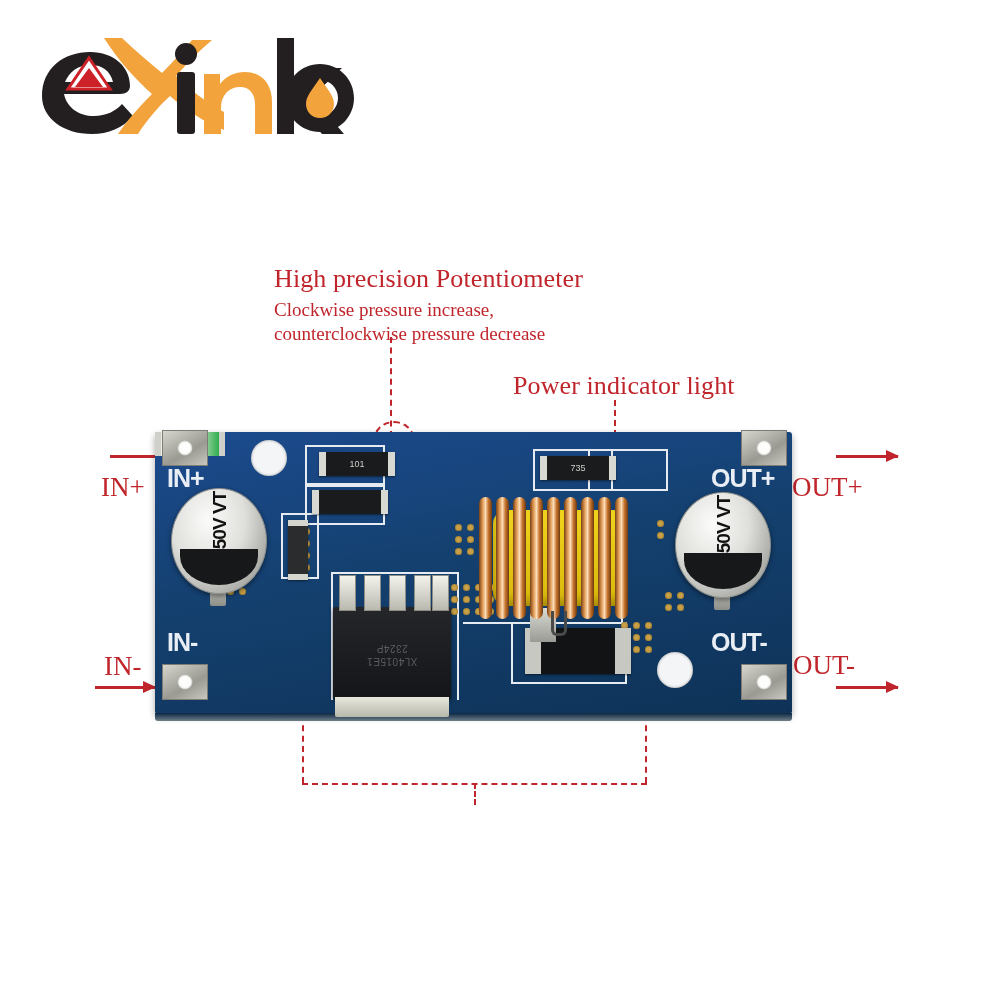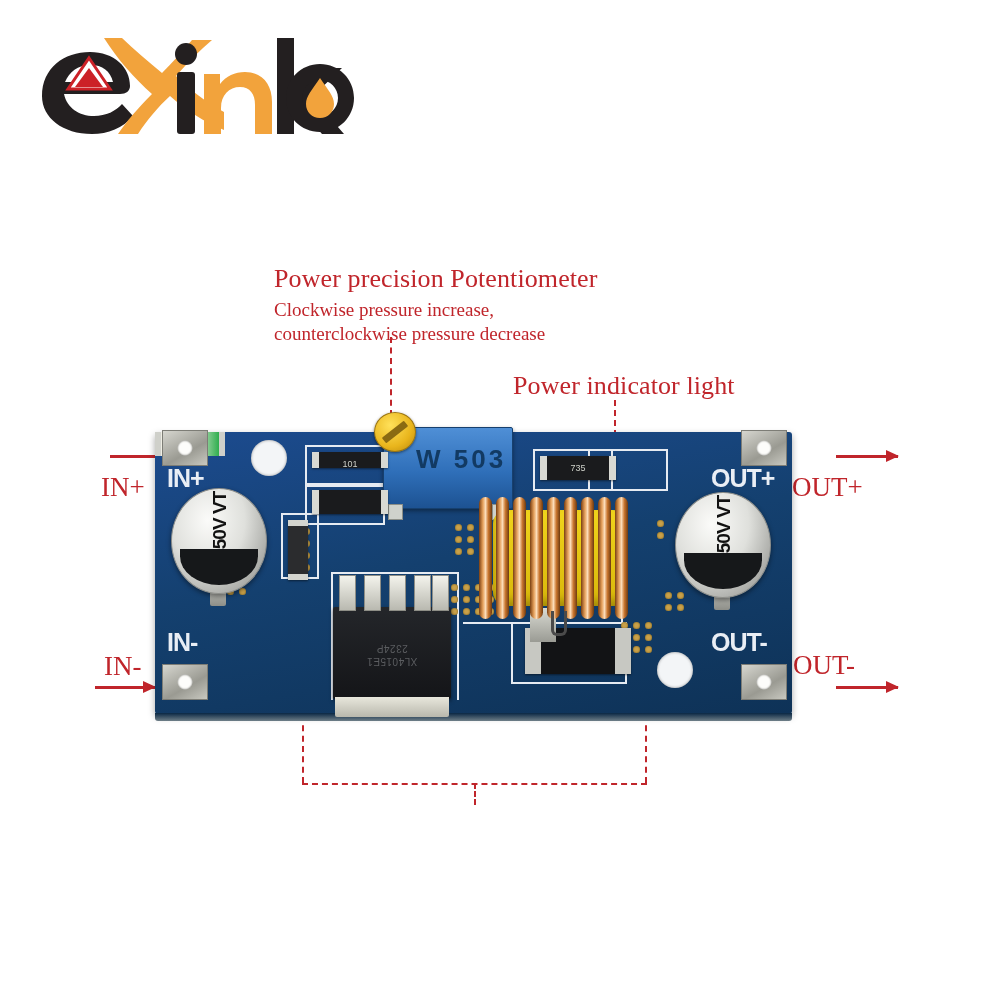--- a/index.html
+++ b/index.html
@@ -125,21 +125,21 @@
     transform:translate(-50%,-50%) rotate(-38deg);width:28px;height:7px;background:#8a6a12;border-radius:1px;}
   .potleg{position:absolute;width:13px;height:14px;background:#cfd2cc;border:1px solid #8c8f88;bottom:-12px;}
   #potleg1{left:4px;}
   #potleg2{left:108px;}
 
   
   .smd{position:absolute;background:#1a1b1d;border-left:7px solid #d8d9d3;border-right:7px solid #d8d9d3;
     box-shadow:0 1px 2px rgba(0,0,0,.5);}
   .smd span{display:block;color:#cdd0c8;font-family:"Liberation Sans",sans-serif;
     font-size:9px;text-align:center;line-height:inherit;}
-  #r1{left:157px;top:20px;width:62px;height:16px;line-height:24px;}
+  #r1{left:164px;top:20px;width:62px;height:24px;line-height:24px;}
   #r2{left:157px;top:58px;width:62px;height:24px;line-height:24px;}
   #r3{left:385px;top:24px;width:62px;height:24px;line-height:24px;}
   #led{left:440px;top:24px;width:58px;height:24px;
     background:linear-gradient(90deg,#efeee4 0%,#f4f2e6 55%,#2fae4e 100%);
     border-left:6px solid #cfd0ca;border-right:6px solid #cfd0ca;}
   #c-small{left:133px;top:88px;width:20px;height:48px;
     background:#2b2c2e;border:none;border-top:6px solid #d4d5cf;border-bottom:6px solid #d4d5cf;}
   #diode{left:370px;top:196px;width:74px;height:46px;background:#121315;
     border-left:16px solid #c7c8c2;border-right:16px solid #c7c8c2;}
 
@@ -213,21 +213,21 @@
 
       <path d="M318 68 C318 88 301 103 280 103 C259 103 242 88 242 68 C242 48 259 33 280 33 C301 33 318 48 318 68 Z" fill="none"></path>
       <g transform="translate(252,30)">
         <path d="M34 0 C53 0 68 15 68 34 C68 53 53 68 34 68 C15 68 0 53 0 34 C0 15 15 0 34 0 Z
                  M34 16 C24 16 16 24 16 34 C16 44 24 52 34 52 C44 52 52 44 52 34 C52 24 44 16 34 16 Z" fill="#231f20"></path>
         <path d="M34 14 C42 26 48 32 48 40 C48 48 42 54 34 54 C26 54 20 48 20 40 C20 32 26 26 34 14 Z" fill="#f2a33c"></path>
       </g>
     </svg>
   </div>
 
-  <div class="ann ann-title" id="ann-pot">Power precision Potentiometer</div>
+  <div class="ann ann-title" id="ann-pot">High precision Potentiometer</div>
   <div class="ann ann-title" id="ann-led">Power indicator light</div>
 
   <div class="ann ann-sub" id="ann-pot-sub">Clockwise pressure increase,
 counterclockwise pressure decrease</div>
 
 
   <div class="vdash" id="lead-pot"></div>
   <div class="vdash" id="lead-led"></div>
   <div class="vdash" id="lead-cap-l"></div>
   <div class="vdash" id="lead-cap-r"></div>
@@ -348,26 +348,20 @@
 
     <div class="capfoot" id="capfoot-r"></div>
     <div class="ecap" id="cap-right">
       <div class="ctxt">
         <span>220</span>
         <span>50V</span>
         <span>VT</span>
       </div>
     </div>
 
-    <div class="pot">
-      <div class="ptxt">W 503</div>
-      <div class="potscrew"></div>
-      <div class="potleg" id="potleg1"></div>
-      <div class="potleg" id="potleg2"></div>
-    </div>
 
     <div class="smd" id="r1">
       <span>101</span>
     </div>
     <div class="smd" id="r2">
       <span></span>
     </div>
     <div class="smd" id="r3">
       <span>735</span>
     </div>

